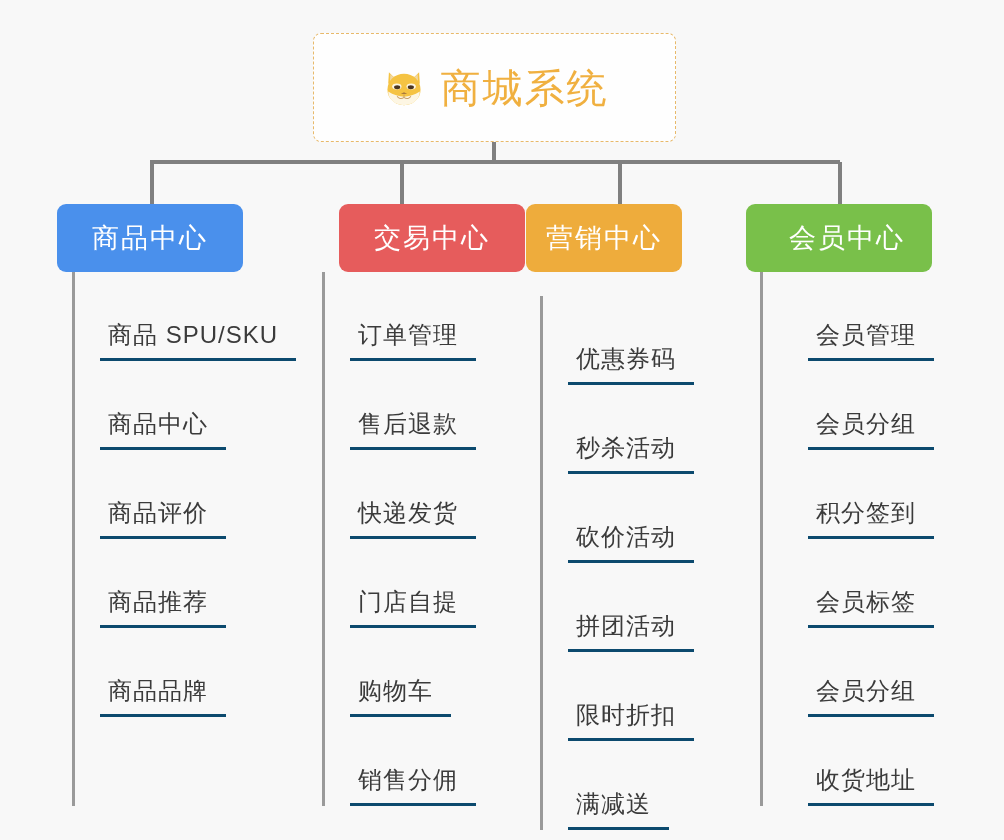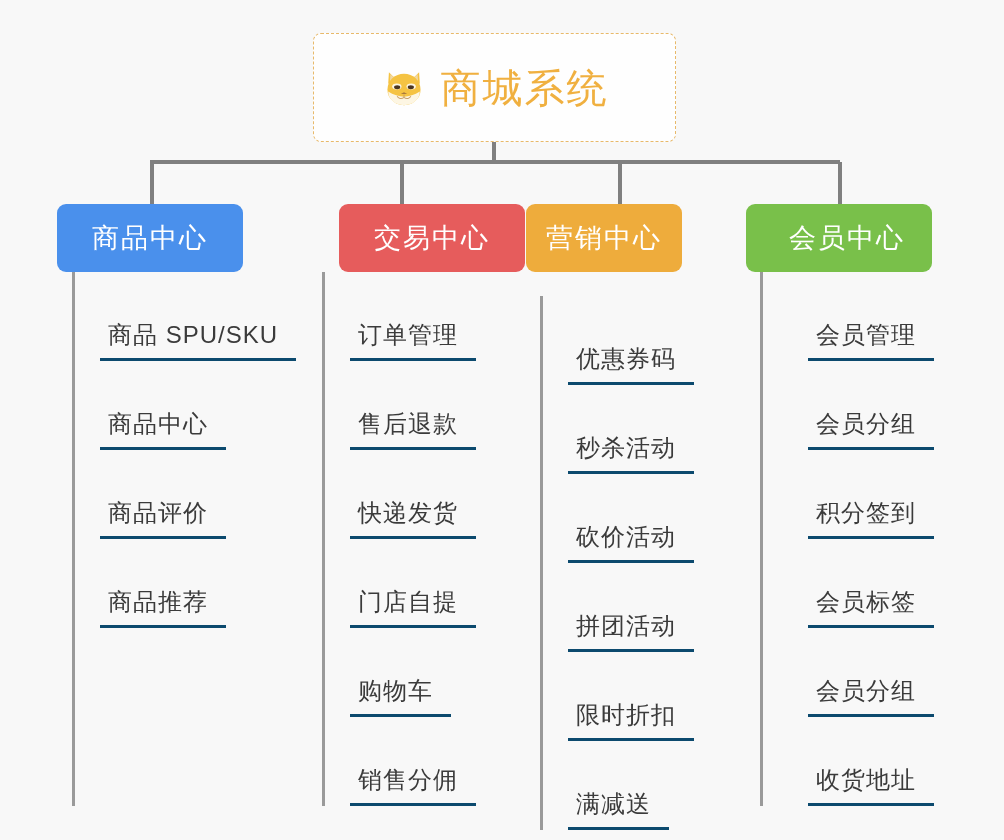--- a/index.html
+++ b/index.html
@@ -143,20 +143,23 @@
       </div>
     <div class="leaf">
         <div class="leaf-inner"><span class="leaf-label">商品中心</span></div>
       </div>
     <div class="leaf">
         <div class="leaf-inner"><span class="leaf-label">商品评价</span></div>
       </div>
     <div class="leaf">
         <div class="leaf-inner"><span class="leaf-label">商品推荐</span></div>
       </div>
+    <div class="leaf">
+        <div class="leaf-inner"><span class="leaf-label">商品品牌</span></div>
+      </div>
   </div>
 
   <div class="col" id="col-1">
     <div class="spine" style="height: 534px;"></div>
     <div class="leaf">
         <div class="leaf-inner"><span class="leaf-label">订单管理</span></div>
       </div>
     <div class="leaf">
         <div class="leaf-inner"><span class="leaf-label">售后退款</span></div>
       </div>

